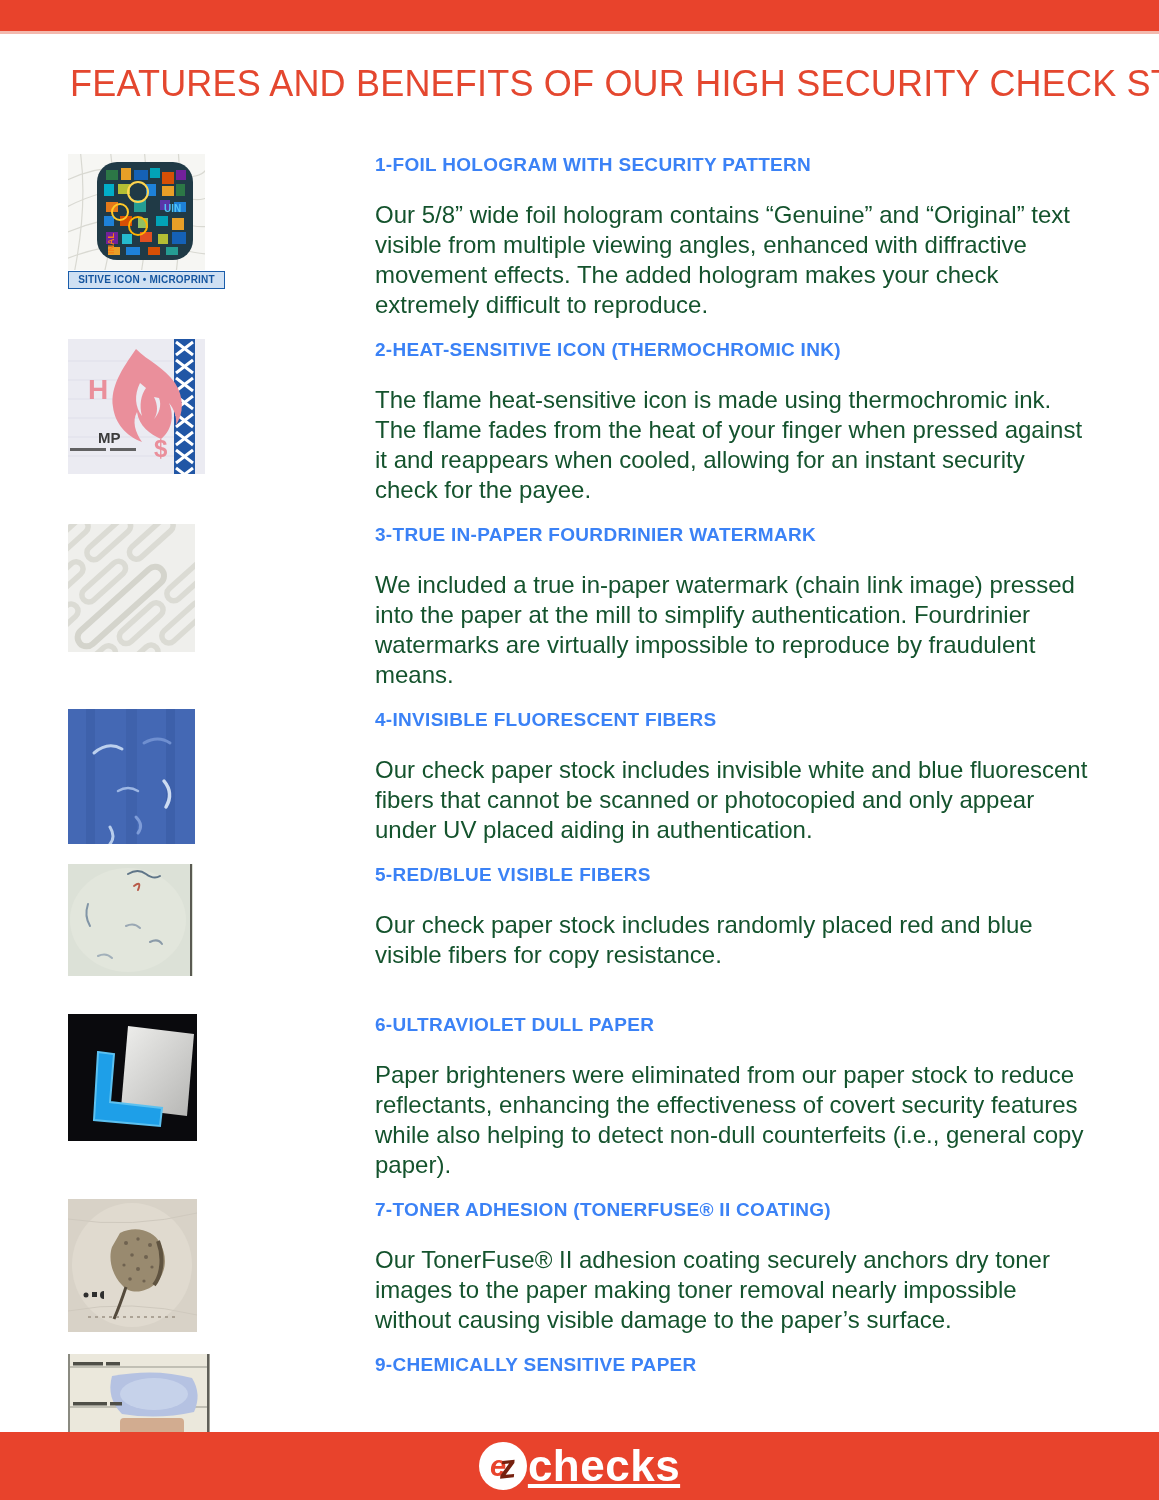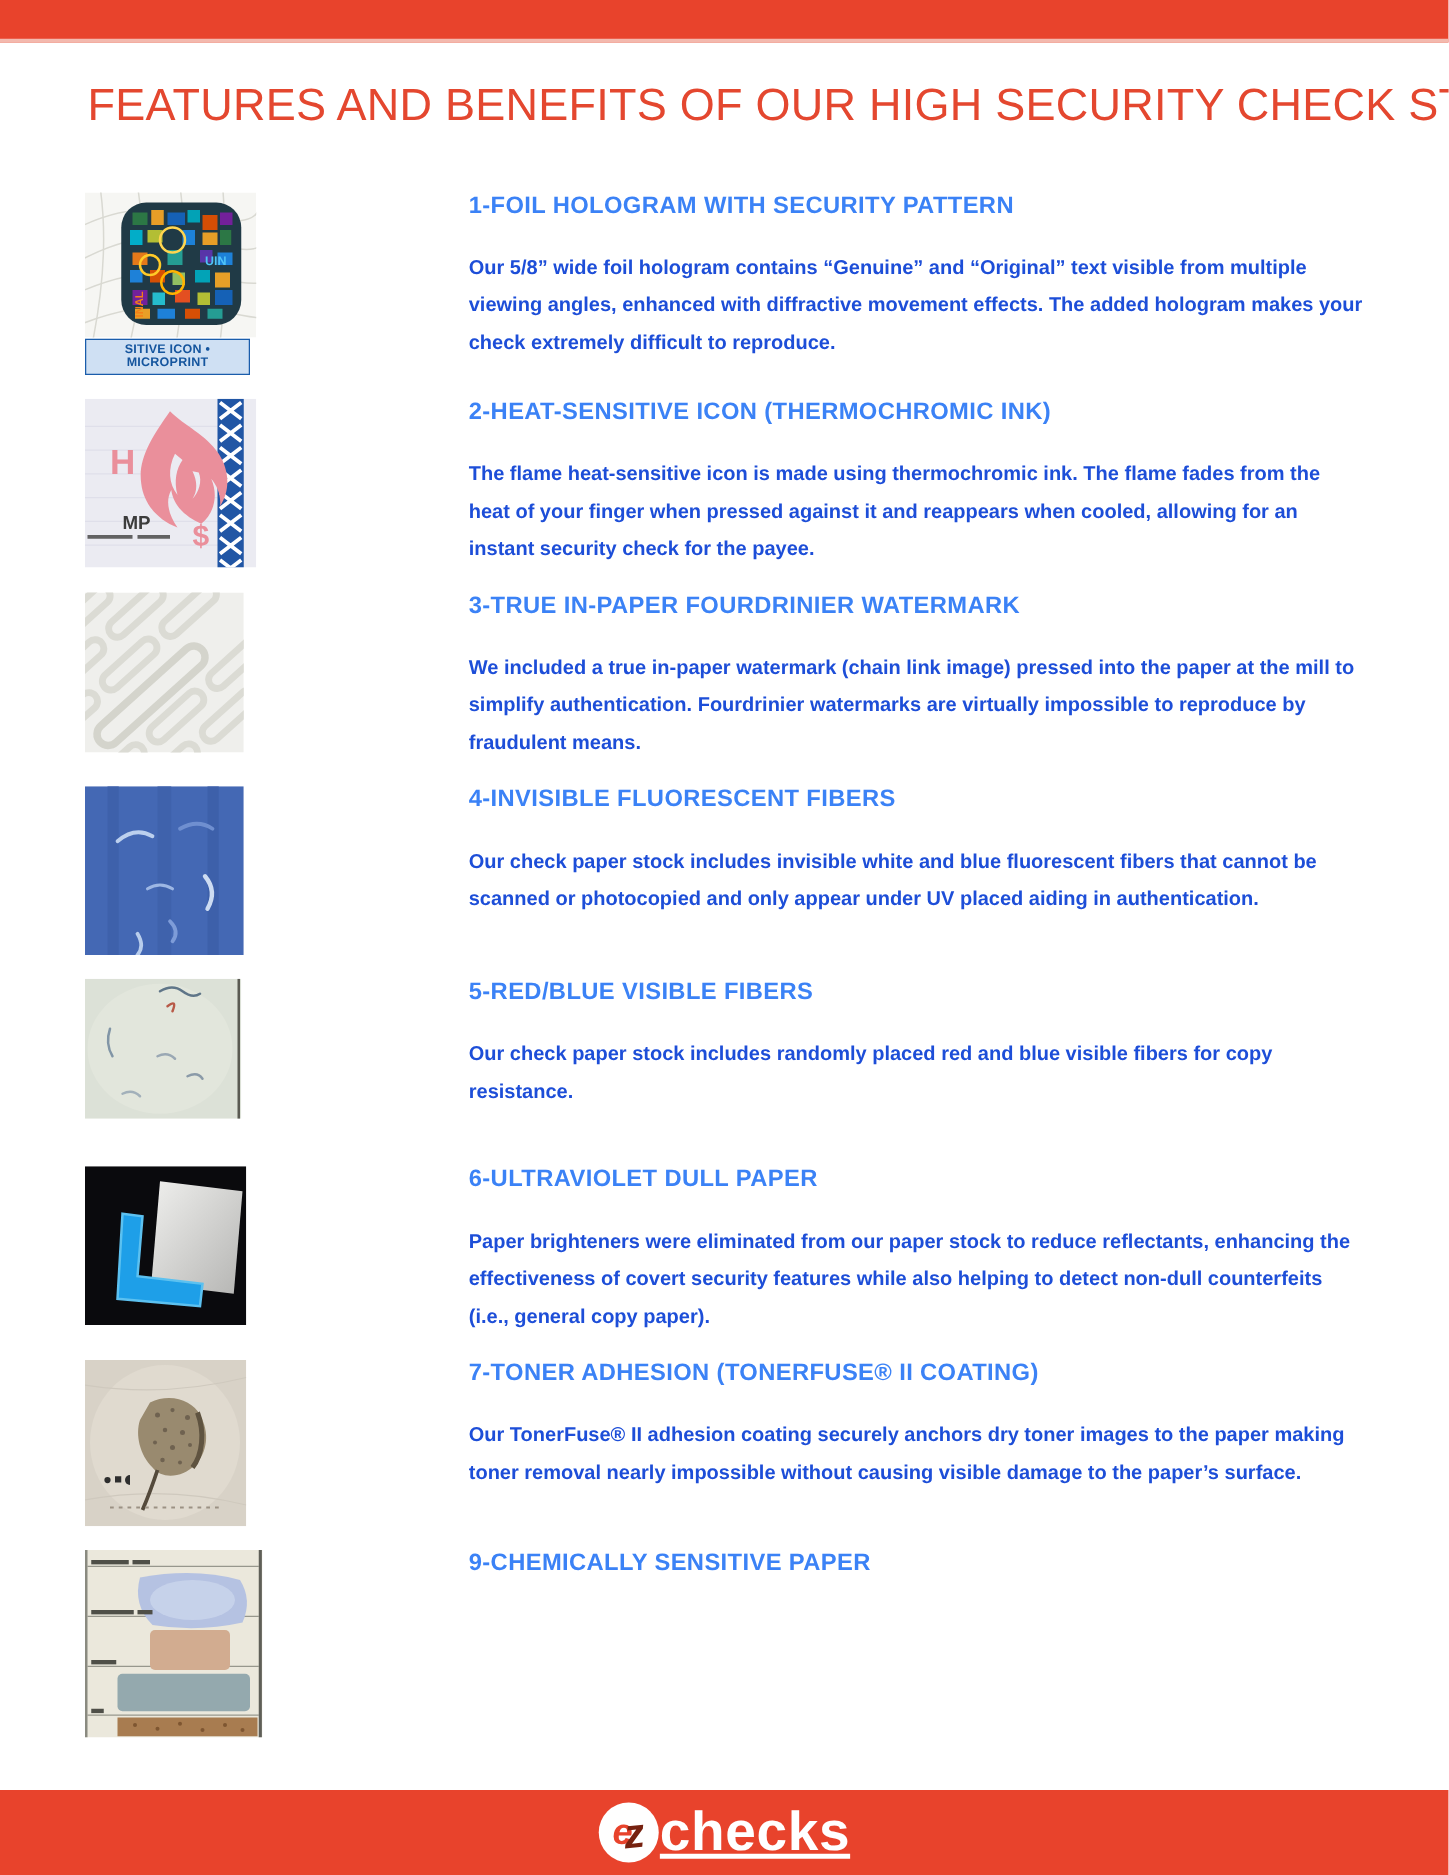--- a/index.html
+++ b/index.html
@@ -10,24 +10,24 @@
   .topbar { height:34px; background:#E8432C; border-bottom:3px solid #F3B9AE; }
 
   .title { margin:29px 40px 0 70px; font-size:36px; font-weight:400; color:#E4472F;
            letter-spacing:0.2px; white-space:nowrap; }
 
   .content { margin:49px 69px 0 68px; }
   .row { display:flex; margin-bottom:19px; min-height:131px; }
   .thumb-col { width:142px; flex:none; }
   .text-col { margin-left:165px; width:716px; }
   .feature-heading { margin:0; font-size:19px; font-weight:600; color:#3b82f6; letter-spacing:0.3px; }
-  .feature-body { margin:24px 0 0 0; font-size:16px; line-height:30px; color:#1d4ed8;font-weight:bold; }
+  .feature-body { margin:24px 0 0 0; font-size:24px; line-height:30px; color:#14532d; }
 
   .thumb-svg { display:block; }
-  .caption-bar { width:132px; background:#CFE0F3; border:1px solid #1A5DAB; color:#15559E;
+  .caption-bar { width:157px; background:#CFE0F3; border:1px solid #1A5DAB; color:#15559E;
                  font-weight:700; font-size:10px; text-align:center; padding:2px 0 3px 0;
                  letter-spacing:0.2px; margin-top:1px; }
 
   .footer { position:absolute; left:0; bottom:0; width:100%; height:68px; background:#E8432C;
             display:flex; align-items:center; justify-content:center; }
   .logo { display:flex; align-items:center; }
   .logo-circle { width:48px; height:48px; background:#ffffff; border-radius:50%;
                  display:flex; align-items:center; justify-content:center;
                  font-style:italic; font-weight:700; }
   .logo-e { color:#E8432C; font-size:29px; line-height:1; }

